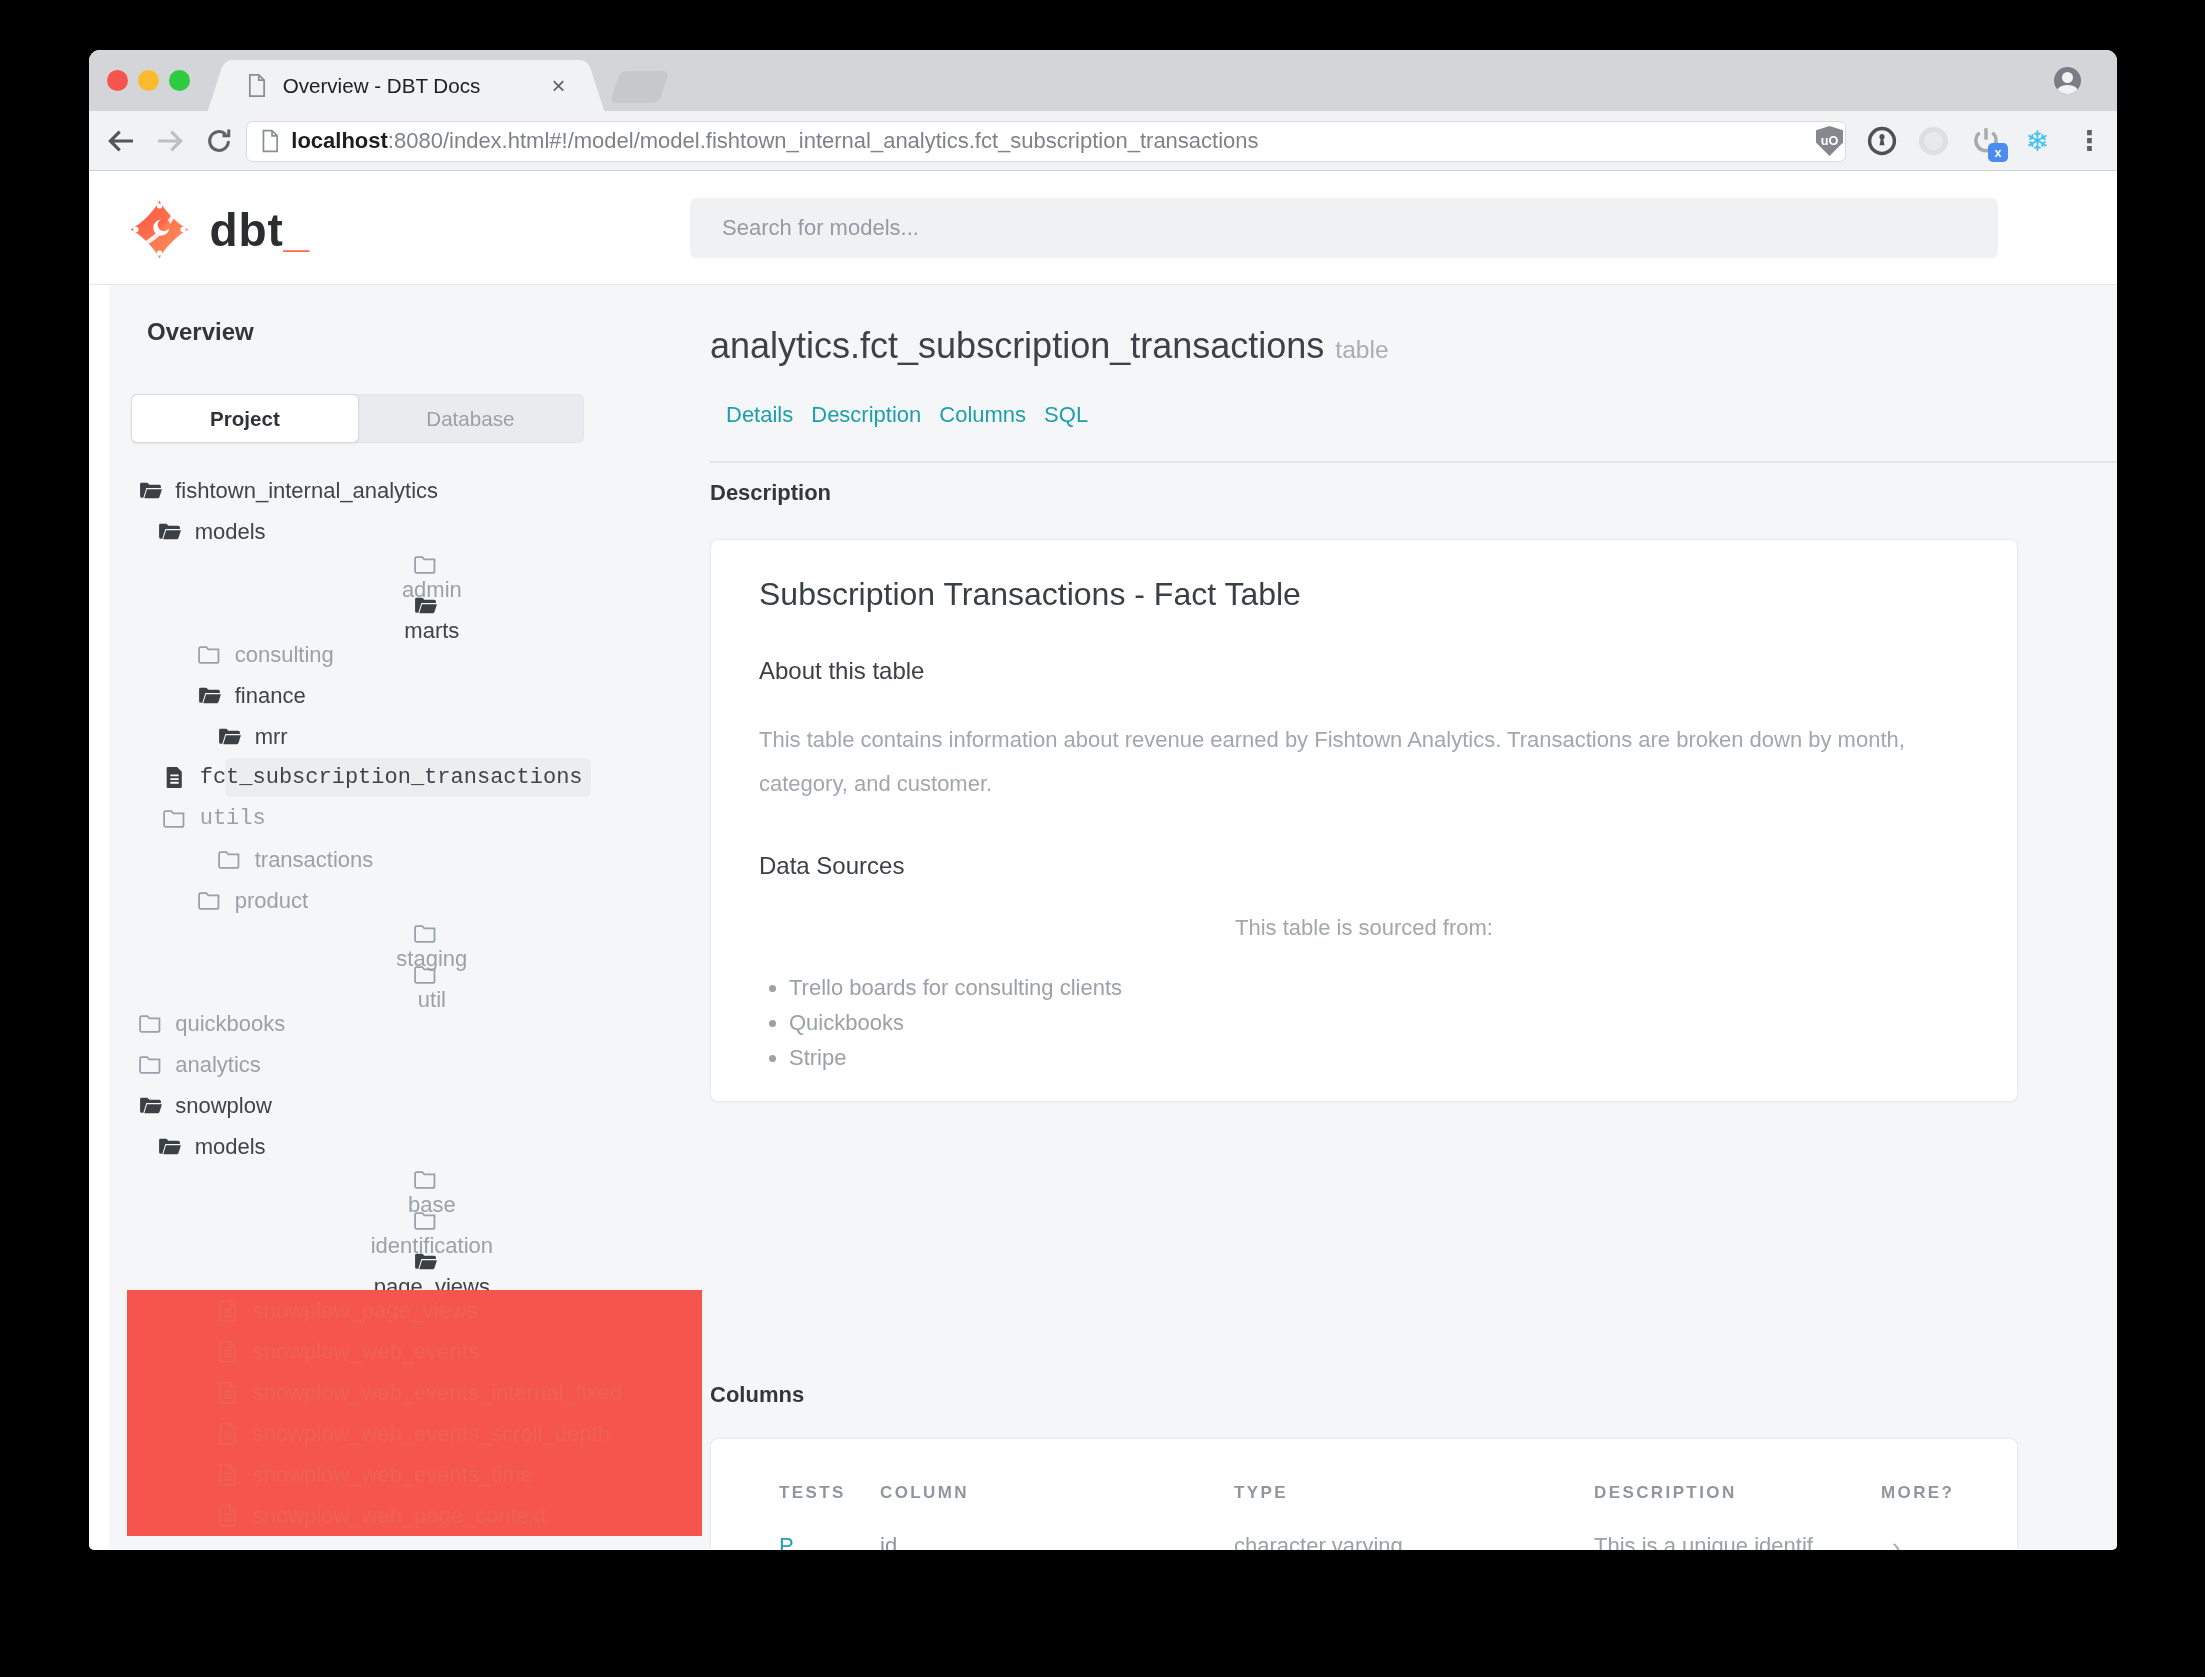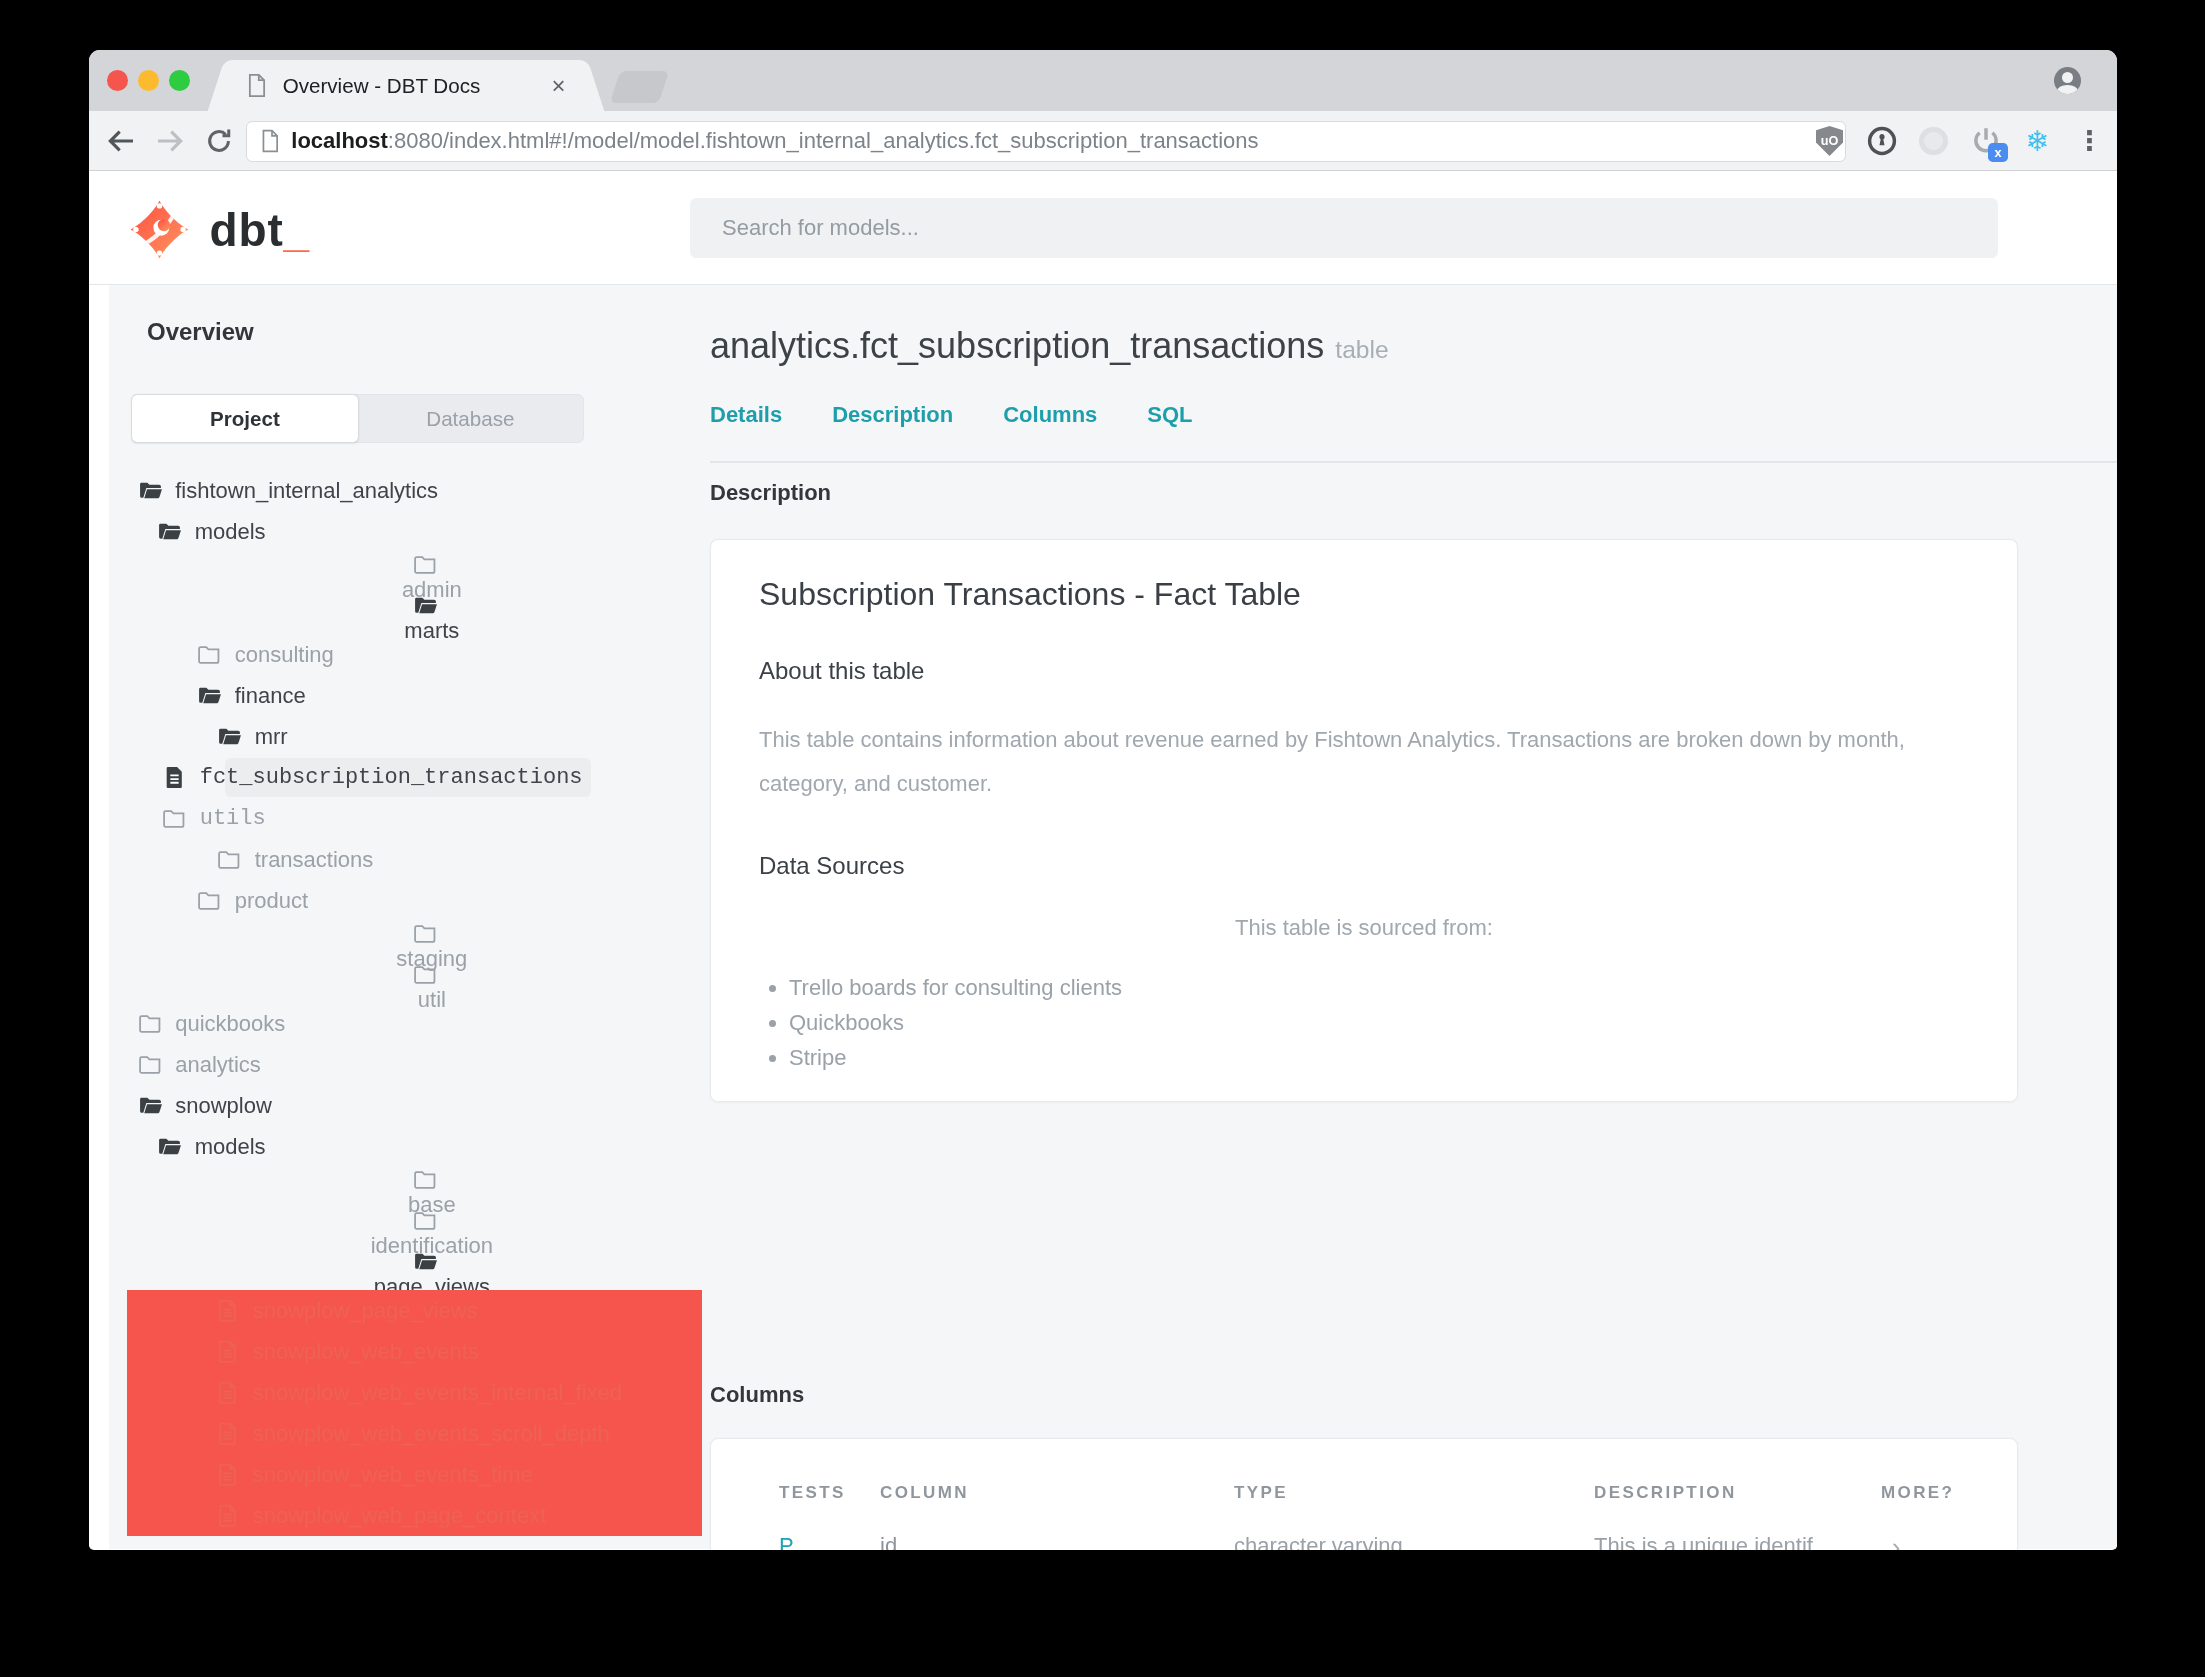--- a/index.html
+++ b/index.html
@@ -84,21 +84,21 @@
   .lv0 { padding-left:28.5px; } .lv1 { padding-left:48px; } .lv2 { padding-left:40px;flex-direction:column; }
   .lv3 { padding-left:88px; } .lv4 { padding-left:108px; } .lv5 { padding-left:53px;font-family:Liberation Mono, monospace; }
   .selected-pill::before { content:""; position:absolute; left:116px; right:111px; top:0.8px; bottom:0.8px;
                            background:#ebedef; border-radius:6.3px; }
   .selected-pill .ticon, .selected-pill .tlabel { position:relative; }
 
   
   .main { position:absolute; left:593px; top:0; width:1435px; height:100%; }
   .page-title { position:absolute; left:8px; top:40px; font-size:36px; color:#3c4248; }
   .page-title .suffix { font-size:24.6px; color:#a7aeb5; font-weight:400; margin-left:11px; }
-  .model-nav { position:absolute; left:8px; top:117px; display:flex; gap:50px;font-weight:bold; }
+  .model-nav { position:absolute; left:24px; top:117px; display:flex; gap:18px; }
   .model-nav a { font-size:22px; color:#1d9fab; text-decoration:none; }
   .main-divider { position:absolute; left:8px; right:9.5px; top:176px; height:1.6px; background:#e3e6e9; }
   .sec-label { position:absolute; left:8px; font-size:22px; font-weight:700; color:#33373b; }
   .lbl-desc { top:195px; }
   .lbl-cols { top:1097px; }
 
   .card { position:absolute; left:8px; width:1308px; background:#fff; border:0.8px solid #e8eaed;
           border-radius:8px; box-shadow:0 0.8px 2.4px rgba(0,0,0,.04); }
   .card-desc { top:254px; height:563px; padding:0 48px; }
   .cd-h1 { margin-top:36px; font-size:32px; font-weight:400; color:#393f45; }

